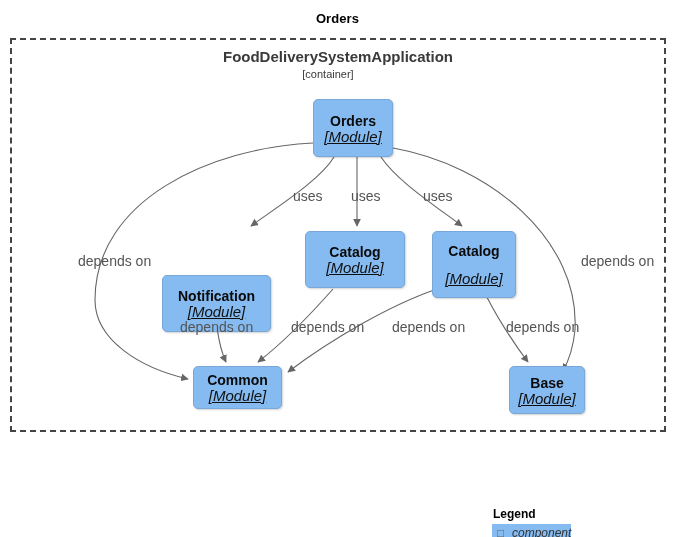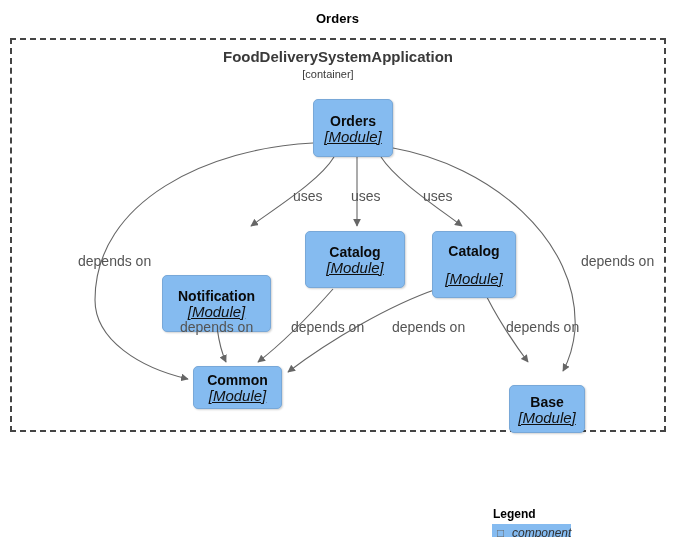--- a/index.html
+++ b/index.html
@@ -186,21 +186,21 @@
 <div class="node" style="left:432px; top:231px; width:84px; height:67px;gap:12px;">
   <div class="node-name">Catalog</div>
   <div class="node-type">[Module]</div>
 </div>
 
 <div class="node" style="left:193px; top:366px; width:89px; height:43px;">
   <div class="node-name">Common</div>
   <div class="node-type">[Module]</div>
 </div>
 
-<div class="node" style="left:509px; top:385px; width:76px; height:48px;">
+<div class="node" style="left:509px; top:366px; width:76px; height:48px;">
   <div class="node-name">Base</div>
   <div class="node-type">[Module]</div>
 </div>
 
 <div class="edge-label" style="left:293px; top:188px;">uses</div>
 <div class="edge-label" style="left:351px; top:188px;">uses</div>
 <div class="edge-label" style="left:423px; top:188px;">uses</div>
 <div class="edge-label" style="left:78px; top:253px;">depends on</div>
 <div class="edge-label" style="left:581px; top:253px;">depends on</div>
 <div class="edge-label" style="left:180px; top:319px;">depends on</div>

